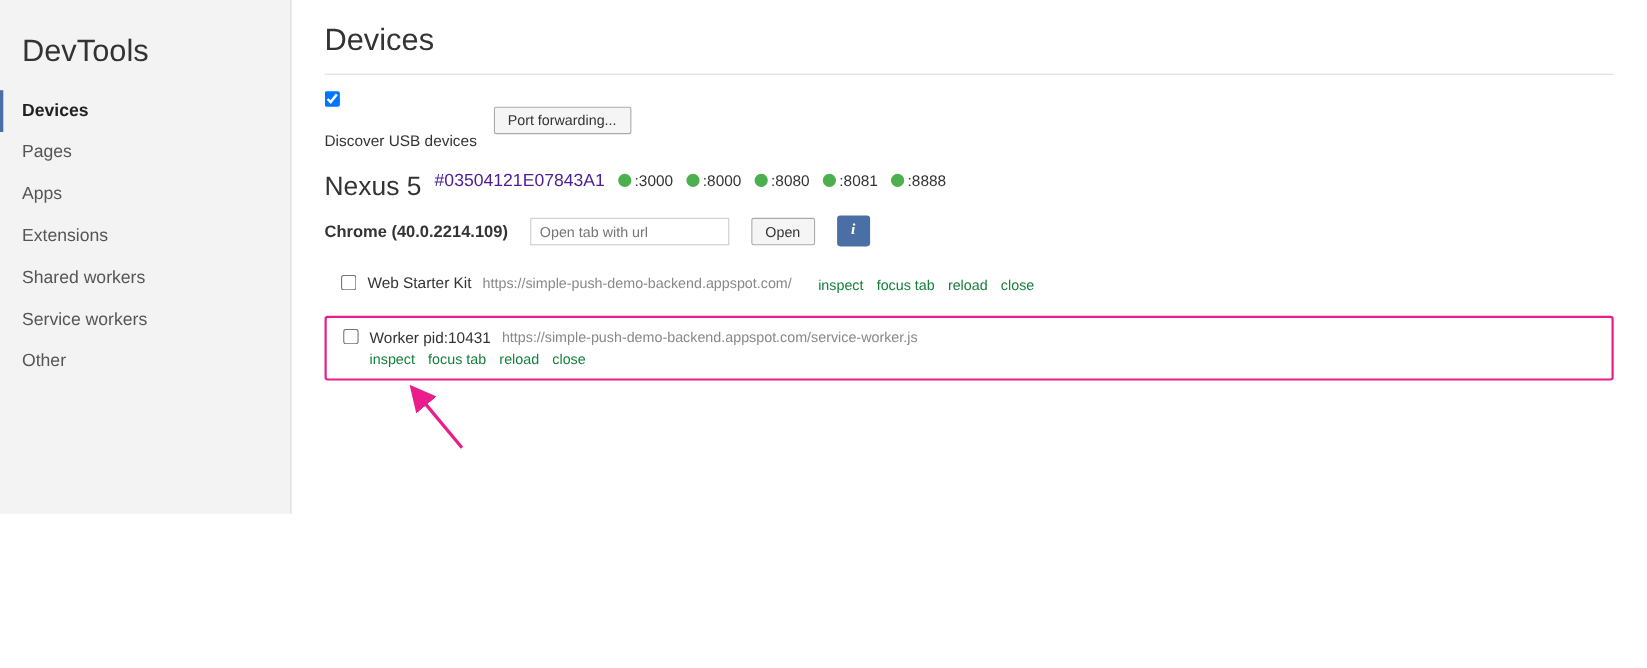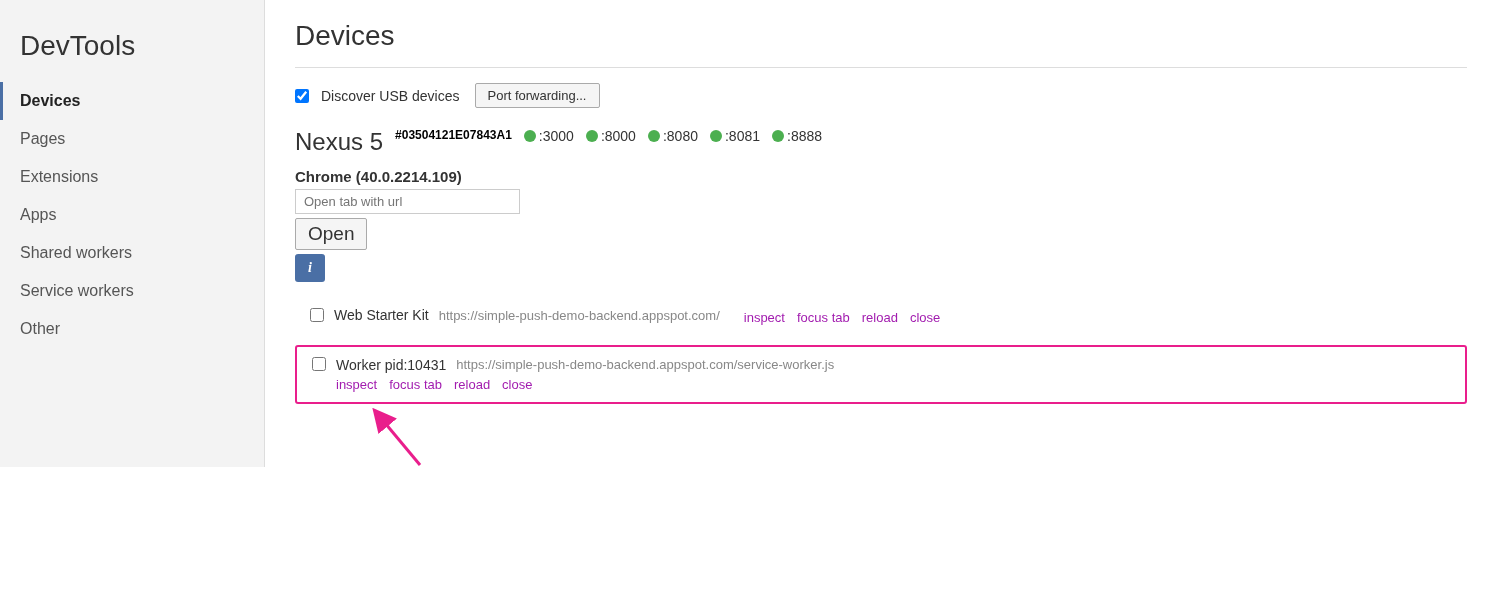--- a/index.html
+++ b/index.html
@@ -70,24 +70,24 @@
 
     
     .discover-row {
       display: flex;
       align-items: center;
       gap: 15px;
       margin-bottom: 20px;
     }
     .checkbox-label {
       display: flex;
-      align-items: center;
-      gap: 12px;
-      font-size: 14px;
-      cursor: pointer;
+      gap: 23px;
+      font-size: 14px;
+      cursor: pointer;
+      flex-direction: column;
     }
     .checkbox-label input[type="checkbox"] {
       width: 14px;
       height: 14px;
       cursor: pointer;
     }
     .port-forwarding-btn {
       border: 1px solid #aaa;
       background: #f5f5f5;
       padding: 4px 12px;
@@ -104,65 +104,63 @@
       gap: 12px;
       margin-bottom: 12px;
       flex-wrap: wrap;
     }
     .device-name {
       font-size: 24px;
       font-weight: 300;
       color: #333;
     }
     .device-id {
-      font-size: 12px;
-      color: #000000;
-      font-weight: bold;
+      font-size: 16px;
+      color: #4c1d95;
     }
     .port-badge {
       display: inline-flex;
       align-items: center;
       gap: 3px;
       font-size: 14px;
       color: #333;
     }
     .green-dot {
       width: 12px;
       height: 12px;
       background: #4caf50;
       border-radius: 50%;
       display: inline-block;
     }
 
     
     .chrome-row {
       display: flex;
-      align-items: flex-start;
-      gap: 4px;
+      align-items: center;
+      gap: 20px;
       margin-bottom: 15px;
-      flex-direction: column;
     }
     .chrome-label {
       font-size: 15px;
       font-weight: 700;
       color: #333;
     }
     .url-input {
       border: 1px solid #ccc;
       padding: 4px 8px;
       font-size: 13px;
-      width: 225px;
+      width: 181px;
       color: #888;
       outline: none;
     }
     .open-btn {
       border: 1px solid #aaa;
       background: #f5f5f5;
       padding: 4px 12px;
-      font-size: 19px;
+      font-size: 13px;
       cursor: pointer;
       border-radius: 2px;
       color: #333;
     }
     .info-btn {
       width: 30px;
       height: 28px;
       background: #4a6fa5;
       border: none;
       border-radius: 3px;
@@ -204,21 +202,21 @@
     .tab-title {
       font-size: 14px;
       color: #333;
       font-weight: 400;
     }
     .tab-url {
       font-size: 13px;
       color: #888;
     }
     .tab-link {
-      color: #a21caf;
+      color: #15803d;
       text-decoration: none;
       font-size: 13px;
       cursor: pointer;
     }
 
     
     .worker-entry {
       border: 2.5px solid #e91e8c;
       border-radius: 3px;
       padding: 10px 15px;
@@ -255,24 +253,24 @@
 
 <aside class="sidebar">
   <div class="sidebar-title">DevTools</div>
   <div class="sidebar-item active">
     <span>Devices</span>
   </div>
   <div class="sidebar-item">
     <span>Pages</span>
   </div>
   <div class="sidebar-item">
+    <span>Apps</span>
+  </div>
+  <div class="sidebar-item">
     <span>Extensions</span>
-  </div>
-  <div class="sidebar-item">
-    <span>Apps</span>
   </div>
   <div class="sidebar-item">
     <span>Shared workers</span>
   </div>
   <div class="sidebar-item">
     <span>Service workers</span>
   </div>
   <div class="sidebar-item">
     <span>Other</span>
   </div>

